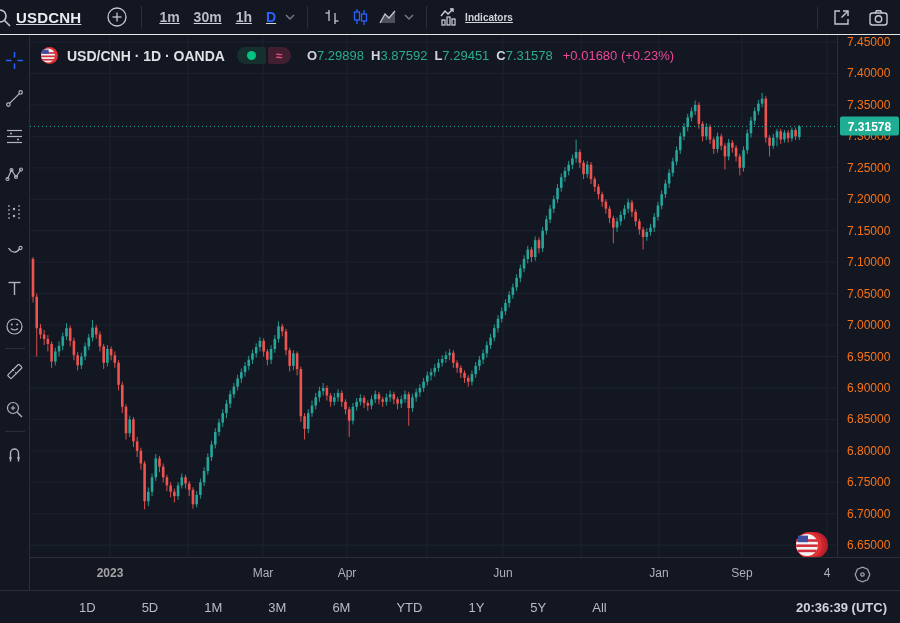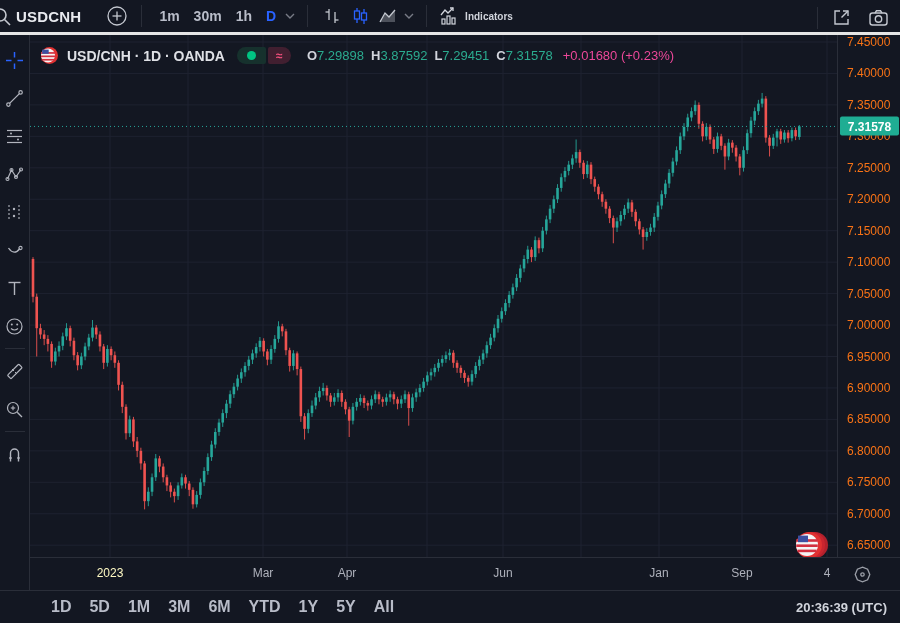--- a/index.html
+++ b/index.html
@@ -2,21 +2,21 @@
 <html><head>
 <meta charset="utf-8">
 <style>
   * { margin:0; padding:0; box-sizing:border-box; }
   html,body { width:900px; height:623px; overflow:hidden; }
   body { font-family:"Liberation Sans","DejaVu Sans",sans-serif; background:#131722; color:#d1d4dc; position:relative; }
   .app { position:absolute; inset:0; background:#131722; }
 
   
   .topbar { position:absolute; left:0; top:0; width:900px; height:35px; background:#131722;
-            border-bottom:3px solid #e5e5e5; display:flex; align-items:center; z-index:30; }
+            border-bottom:1px solid #e5e5e5; display:flex; align-items:center; z-index:30;text-decoration:underline; }
   .tb-left { display:flex; align-items:center; height:100%; overflow:hidden; }
   .search-clip { position:relative; width:12px; height:24px; overflow:hidden; }
   .search-clip svg { position:absolute; left:-9px; top:2px; }
   .symbol-name { font-size:15px; font-weight:bold; color:#e8eaef; margin:0 0 0 4px; letter-spacing:.2px; cursor:pointer; }
   .icon-btn { display:flex; align-items:center; justify-content:center; width:28px; height:28px; border-radius:4px; cursor:pointer; }
   .plus-btn { margin-left:22px; }
   .vsep { width:1px; height:22px; background:#2a2e39; margin:0 10px; }
   .tf { font-size:14px; font-weight:600; color:#b9bdc9; padding:4px 7px; border-radius:4px; cursor:pointer; }
   .tf.active { color:#2962ff; }
   .chev { color:#787b86; font-size:10px; margin:0 2px; cursor:pointer; }
@@ -55,28 +55,28 @@
                 border-left:1px solid #2a2e39; cursor:ns-resize; z-index:15; }
   .ptick { position:absolute; left:9px; transform:translateY(-50%); font-size:12px; color:#f97316; white-space:nowrap; }
   .plast { position:absolute; left:2px; width:59px; height:19px; transform:translateY(-50%); background:#1fad93;
            color:#fff; font-size:12px; font-weight:bold; display:flex; align-items:center; justify-content:center;
            border-radius:2px; z-index:3; }
 
   
   .time-axis { position:absolute; left:30px; top:557px; width:870px; height:33px; background:#131722;
                border-top:1px solid #2a2e39; cursor:ew-resize; z-index:14; }
   .ttick { position:absolute; top:8px; transform:translateX(-50%); font-size:12px; color:#aeb1bb; }
-  .ttick.strong { color:#fef9c3; font-weight:400; }
+  .ttick.strong { color:#a3a3a3; font-weight:700; }
   .axis-gear { position:absolute; right:28px; top:7px; cursor:pointer; }
 
   
   .botbar { position:absolute; left:0; top:590px; width:900px; height:33px; background:#131722;
             border-top:1px solid #2a2e39; display:flex; align-items:center; z-index:30; }
   .ranges { display:flex; gap:4px; margin-left:44px; }
-  .range-btn { font-size:16px; font-weight:700; color:#b8bcc8; padding:3px 7px; border-radius:4px; cursor:pointer; }
+  .range-btn { font-size:13px; font-weight:400; color:#b8bcc8; padding:3px 7px; border-radius:4px; cursor:pointer;margin-left:28px; }
   .clock { position:absolute; right:13px; font-size:13px; font-weight:600; color:#d1d4dc; cursor:pointer; }
 
   svg.ico { display:block; }
 </style>
 </head>
 <body>
 
 <div class="app">
 
   <div class="topbar">

